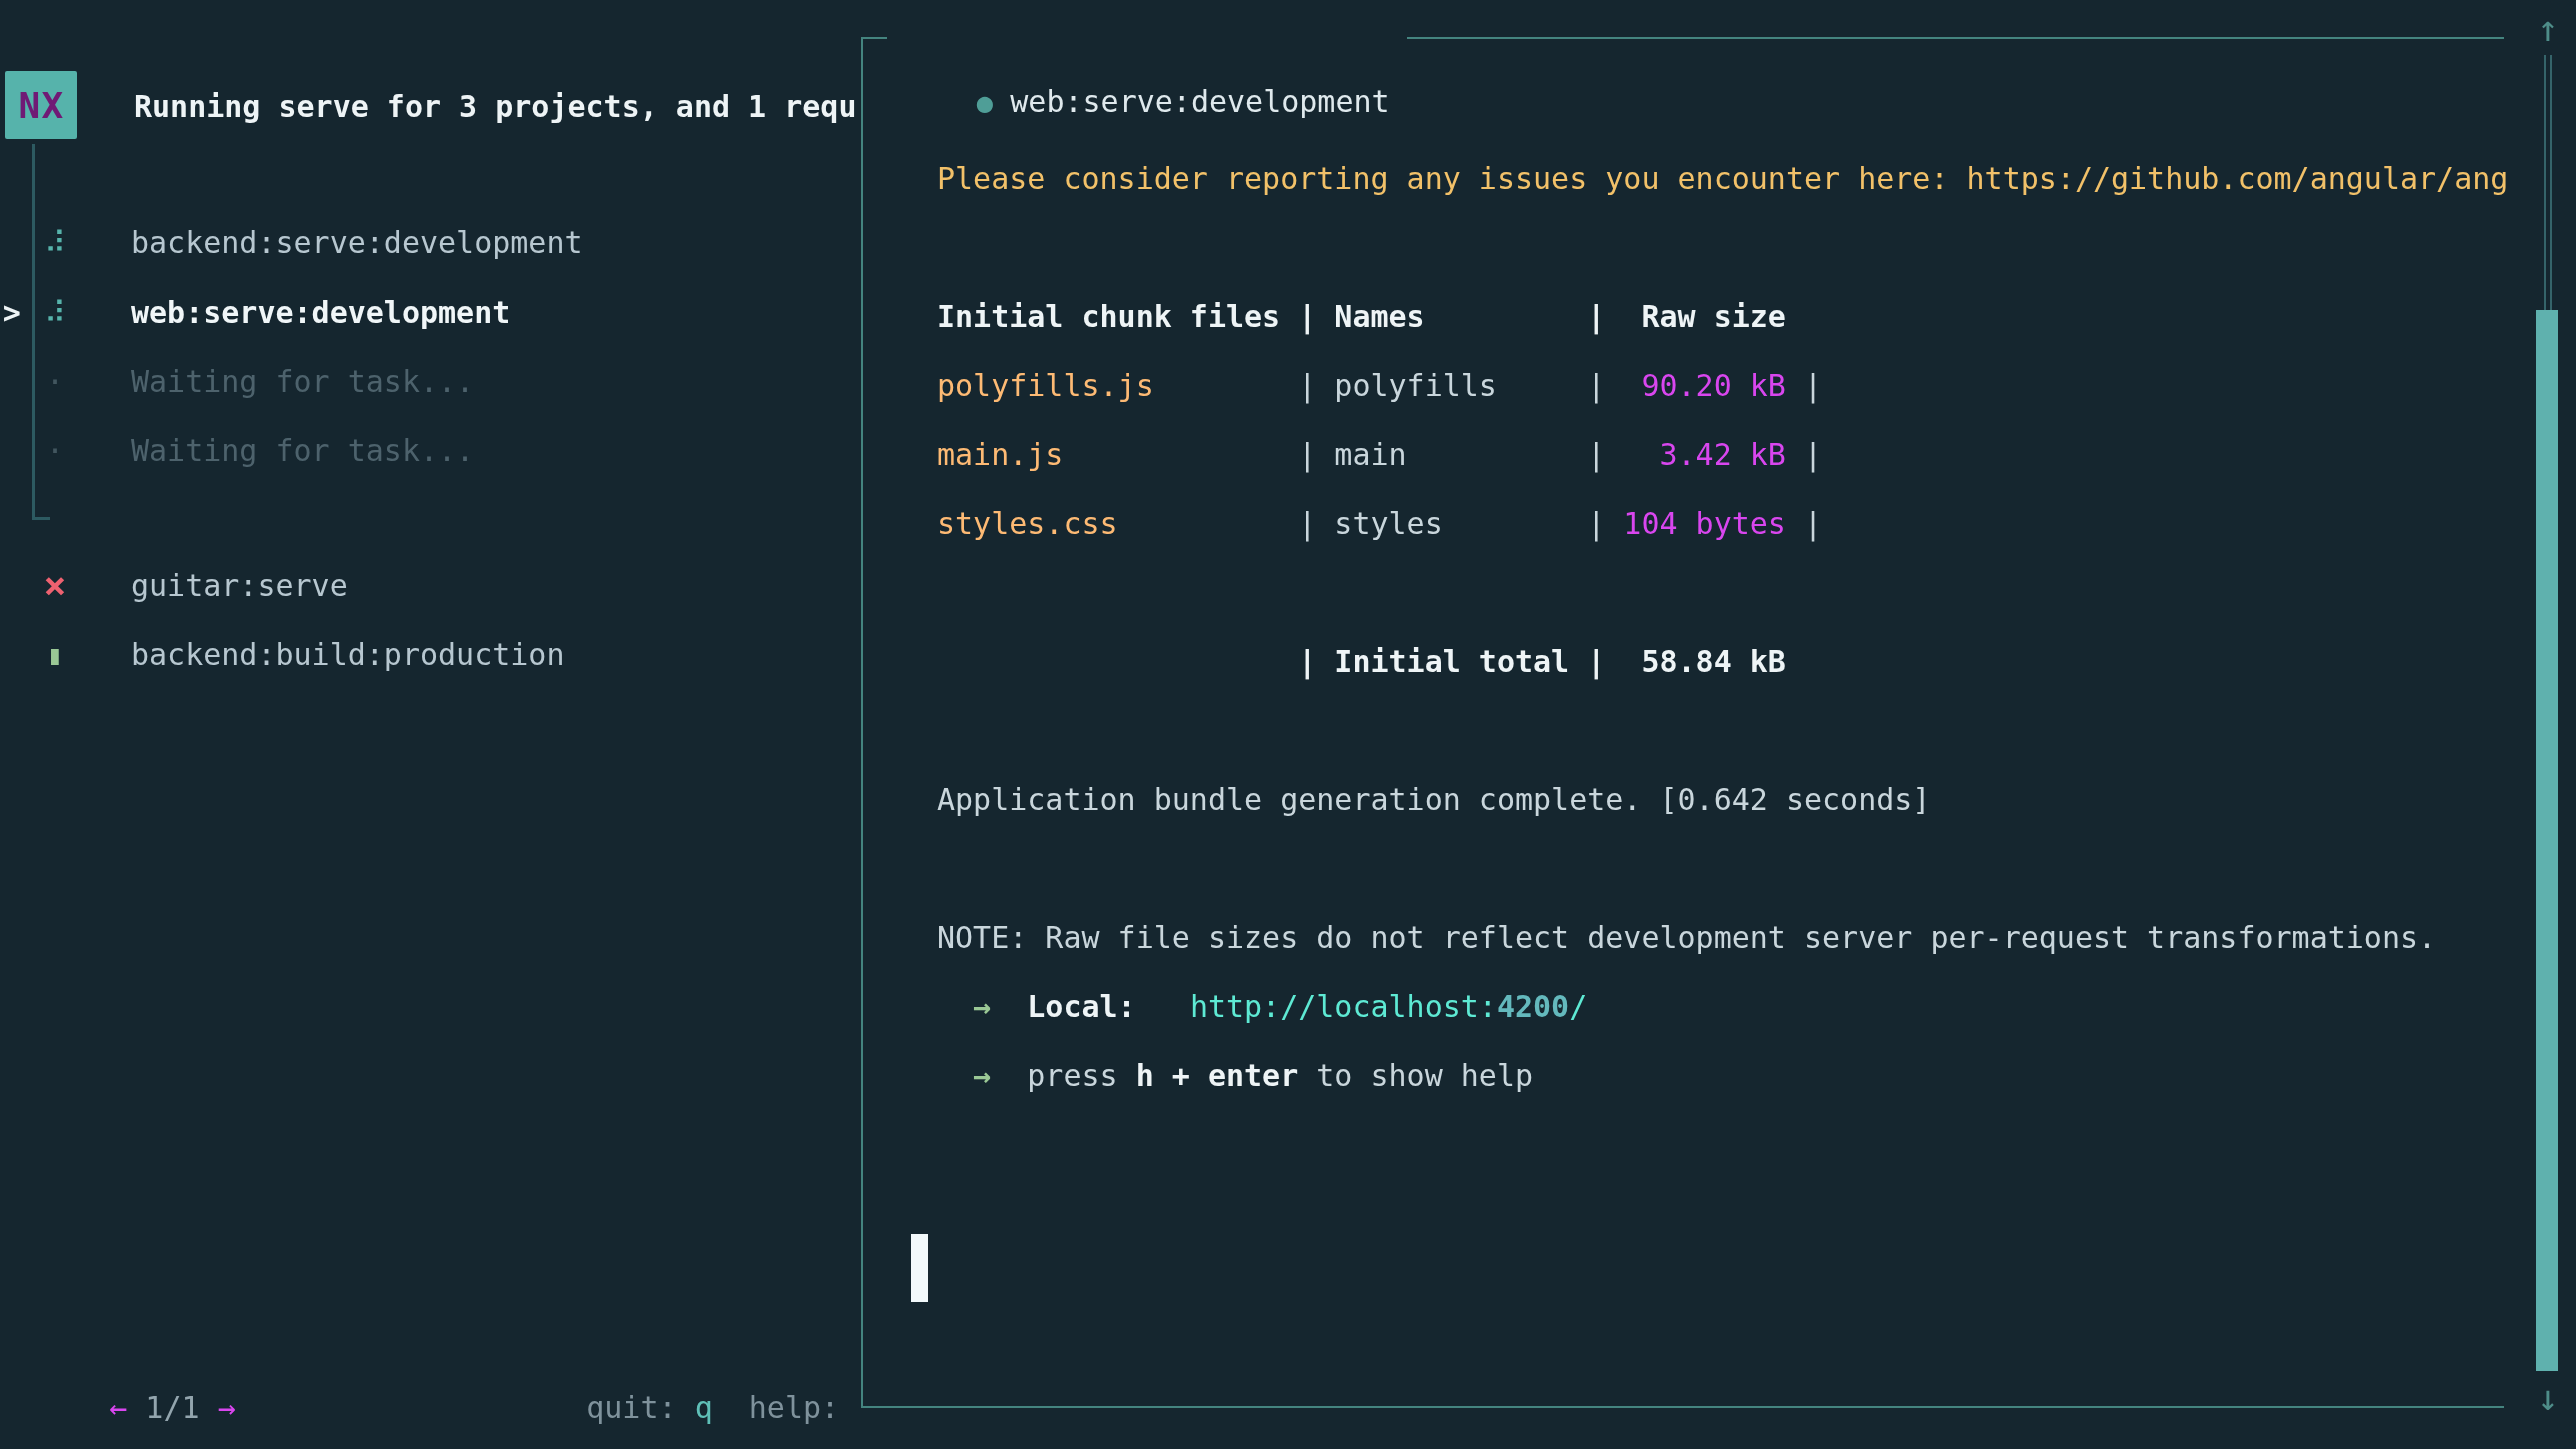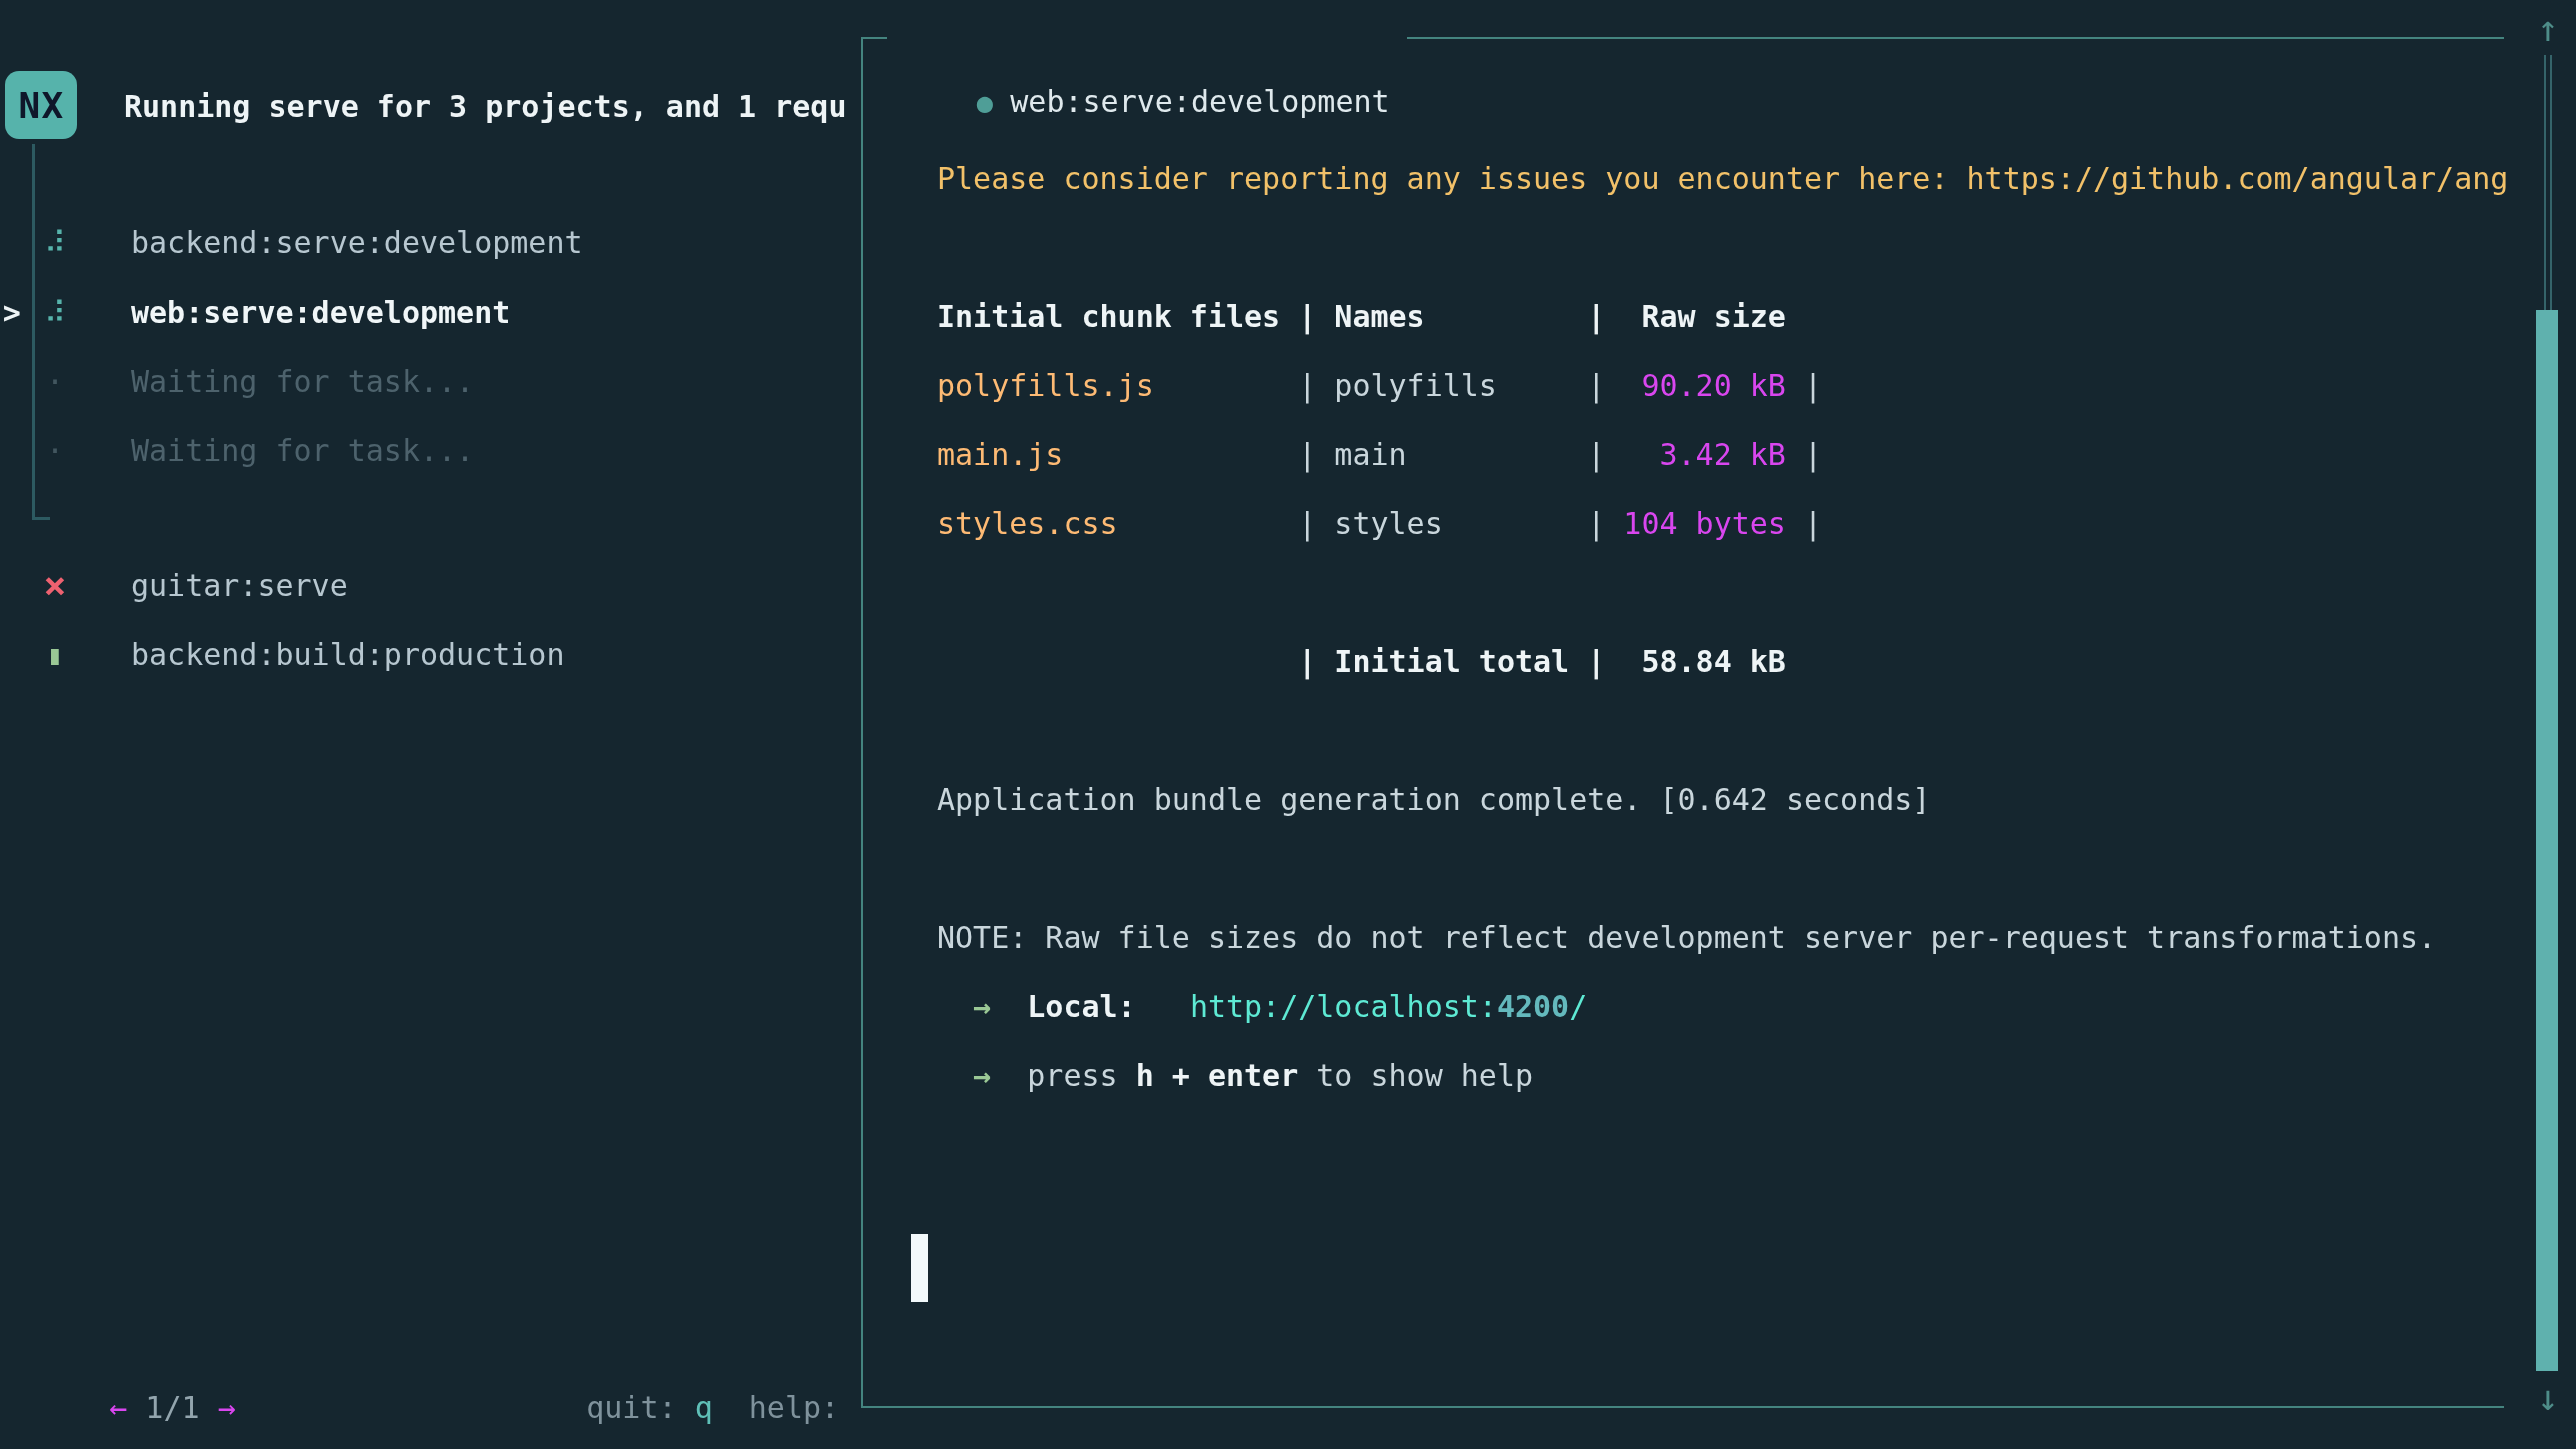--- a/index.html
+++ b/index.html
@@ -8,27 +8,27 @@
     background:#15262f;
     font-family:"DejaVu Sans Mono", monospace;
     color:#c9d6dc;
     position:relative;
     overflow:hidden;
   }
   
   .sidebar{position:absolute;left:0;top:0;width:860px;height:1449px;overflow:hidden;}
   .nx-badge{
     position:absolute;left:5.4px;top:71px;width:72px;height:68px;
-    background:#56b3ab;color:#0f172a;
+    background:#56b3ab;color:#701a75;
     font-size:36px;font-weight:bold;
     display:flex;align-items:center;justify-content:center;
-    border-radius:14px;letter-spacing:1.3px;
+    border-radius:2px;letter-spacing:1.3px;
   }
   .app-title{
-    position:absolute;left:124px;top:72px;height:69px;line-height:69px;
+    position:absolute;left:134px;top:72px;height:69px;line-height:69px;
     margin:0;font-size:30px;font-weight:bold;color:#eef4f6;white-space:pre;
   }
   .tree-line{
     position:absolute;left:32px;top:144px;width:14.8px;height:373px;
     border-left:3.4px solid #2d5a61;border-bottom:3.4px solid #2d5a61;
   }
   .task-row{position:absolute;left:0;width:860px;height:69px;line-height:69px;font-size:30px;white-space:pre;}
   .task-row .sel{position:absolute;left:2.7px;top:0;color:#eef4f6;font-weight:bold;}
   .task-row .ticon{position:absolute;left:39px;top:0;width:32px;text-align:center;}
   .task-row .tlabel{position:absolute;left:131px;top:0;}

